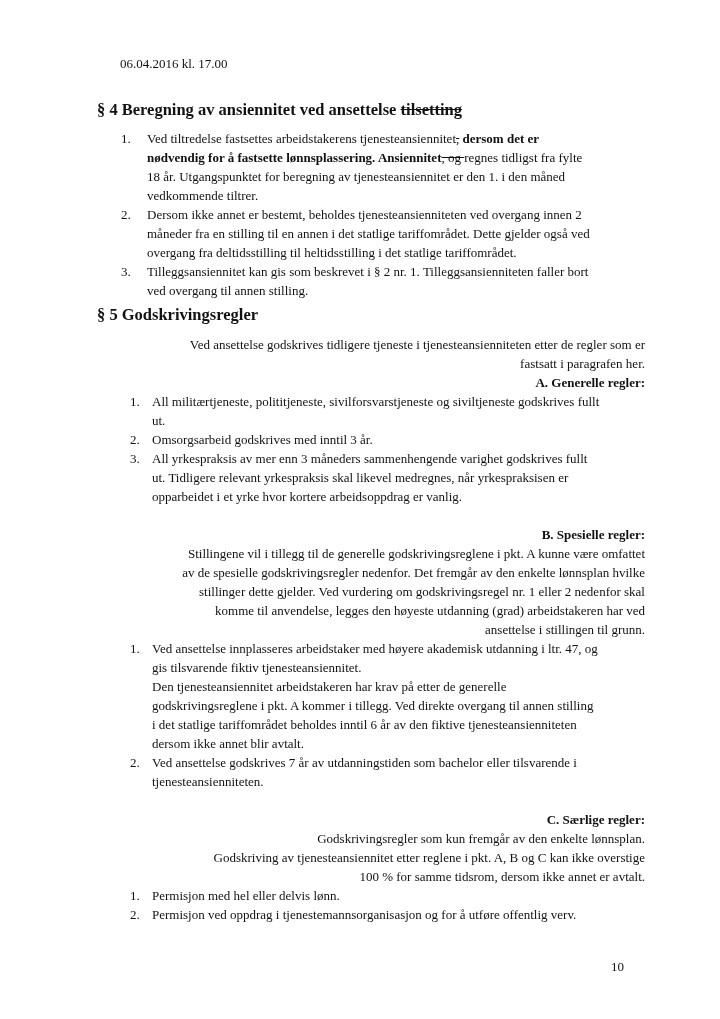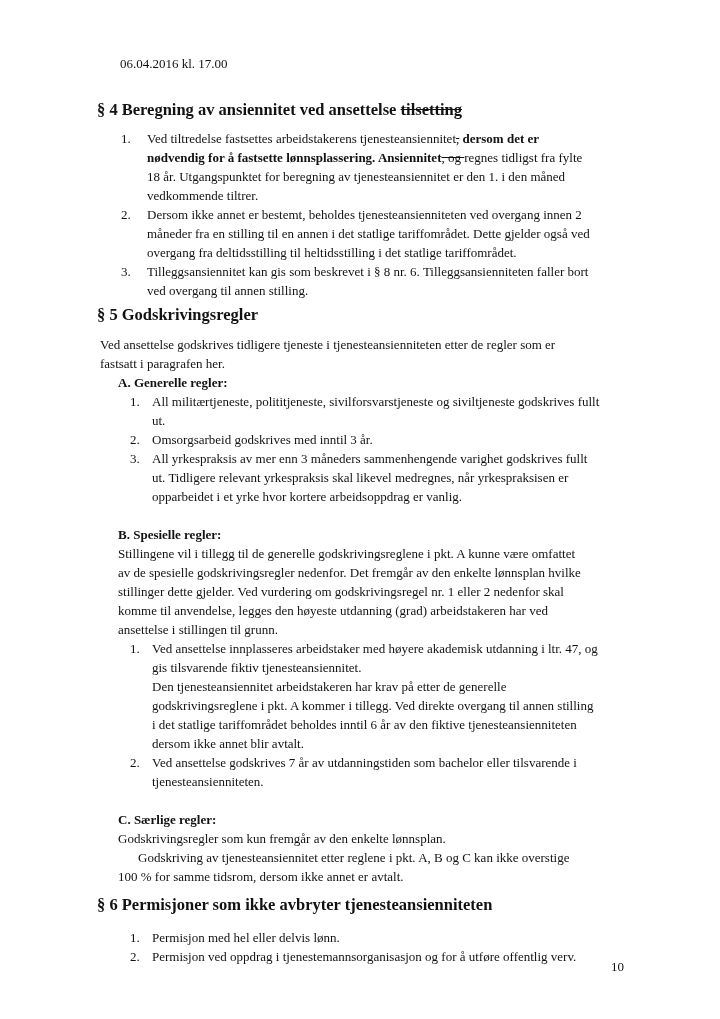--- a/index.html
+++ b/index.html
@@ -19,24 +19,24 @@
   .date-line { margin-left: 20px; }
   h2.sec-heading {
     font-size: 16.5px;
     line-height: 22px;
     font-weight: bold;
     margin: 26px 0 8px -3px;
     white-space: pre-wrap;
   }
   h2.sec5 { margin-top: 4px; margin-bottom: 9px; }
   h2.sec6 { margin-top: 8px; margin-bottom: 12px; }
-  .para { margin: 0; white-space: pre-wrap; }
+  .para { margin: 0; white-space: pre-wrap; text-align: right; }
   .indent1b { margin-left: 18px; }
   .first-indent { text-indent: 20px; }
-  .sub-label { margin: 0 0 0 18px; font-weight: bold; }
+  .sub-label { margin: 0 0 0 24px; font-weight: bold; text-align: right; }
   .gap-top { margin-top: 19px; }
   .olist { margin: 0; }
   .li { display: flex; align-items: flex-start; }
   .indent1 { margin-left: 21px; }
   .indent1 .num { width: 26px; flex: none; }
   .indent2 { margin-left: 30px; }
   .indent2 .num { width: 22px; flex: none; }
   .li-body { flex: 1; white-space: pre-wrap; }
   .strike { text-decoration: line-through; }
   .bold { font-weight: bold; }
@@ -60,21 +60,21 @@
 vedkommende tiltrer.</span></div>
     </div>
     <div class="li">
       <span class="num">2.</span>
       <div class="li-body">Dersom ikke annet er bestemt, beholdes tjenesteansienniteten ved overgang innen 2
 måneder fra en stilling til en annen i det statlige tariffområdet. Dette gjelder også ved
 overgang fra deltidsstilling til heltidsstilling i det statlige tariffområdet.</div>
     </div>
     <div class="li">
       <span class="num">3.</span>
-      <div class="li-body">Tilleggsansiennitet kan gis som beskrevet i § 8 nr. 6. Tilleggsansienniteten faller bort
+      <div class="li-body">Tilleggsansiennitet kan gis som beskrevet i § 2 nr. 1. Tilleggsansienniteten faller bort
 ved overgang til annen stilling.</div>
     </div>
   </div>
 
   <h2 class="sec-heading sec5">§ 5 Godskrivingsregler</h2>
 
   <p class="para">Ved ansettelse godskrives tidligere tjeneste i tjenesteansienniteten etter de regler som er
 fastsatt i paragrafen her.</p>
 
   <p class="sub-label">A. Generelle regler:</p>
@@ -119,21 +119,20 @@
       <div class="li-body">Ved ansettelse godskrives 7 år av utdanningstiden som bachelor eller tilsvarende i
 tjenesteansienniteten.</div>
     </div>
   </div>
 
   <p class="sub-label gap-top">C. Særlige regler:</p>
   <p class="para indent1b">Godskrivingsregler som kun fremgår av den enkelte lønnsplan.</p>
   <p class="para indent1b first-indent">Godskriving av tjenesteansiennitet etter reglene i pkt. A, B og C kan ikke overstige
 100 % for samme tidsrom, dersom ikke annet er avtalt.</p>
 
-  <h2 class="sec-heading sec6">§ 6 Permisjoner som ikke avbryter tjenesteansienniteten</h2>
 
 
   <div class="olist indent2">
     <div class="li">
       <span class="num">1.</span>
       <div class="li-body">Permisjon med hel eller delvis lønn.</div>
     </div>
     <div class="li">
       <span class="num">2.</span>
       <div class="li-body">Permisjon ved oppdrag i tjenestemannsorganisasjon og for å utføre offentlig verv.</div>

